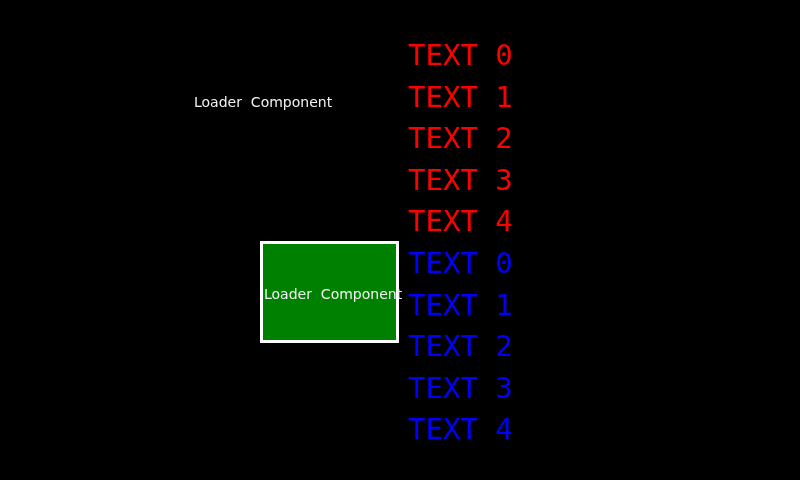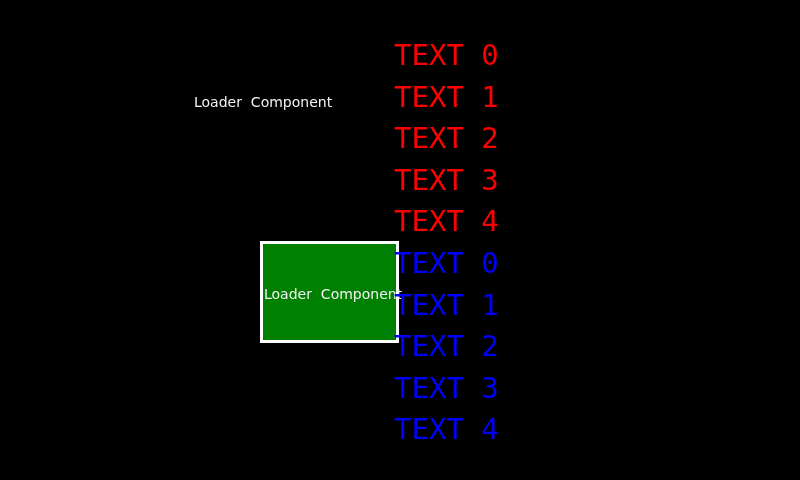--- a/index.html
+++ b/index.html
@@ -37,21 +37,21 @@
     position: relative;
     left: 1px;
     margin-top: 4px;
     font-size: 14px;
     line-height: 1;
     white-space: pre;
     color: #f2f2f2;
   }
   .text-list {
     position: absolute;
-    left: 394px; top: 35px;
+    left: 408px; top: 35px;
     font-family: "DejaVu Sans Mono", monospace;
     font-size: 29px;
   }
   .trow {
     height: 41.6px;
     line-height: 41.6px;
     white-space: pre;
   }
 </style>
 </head>

